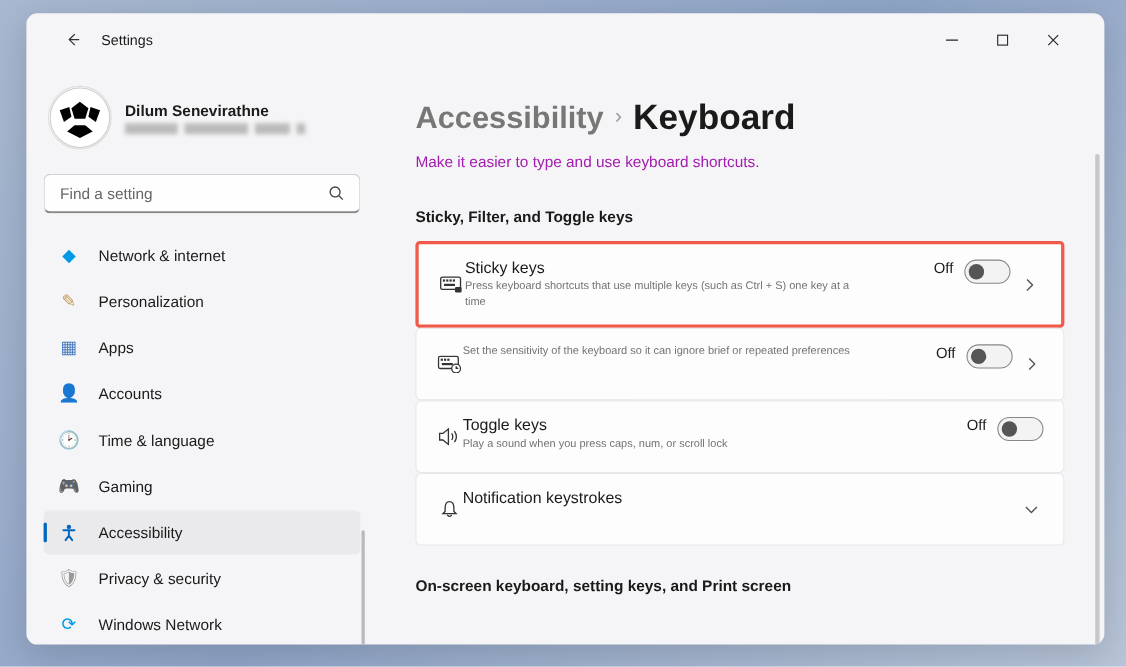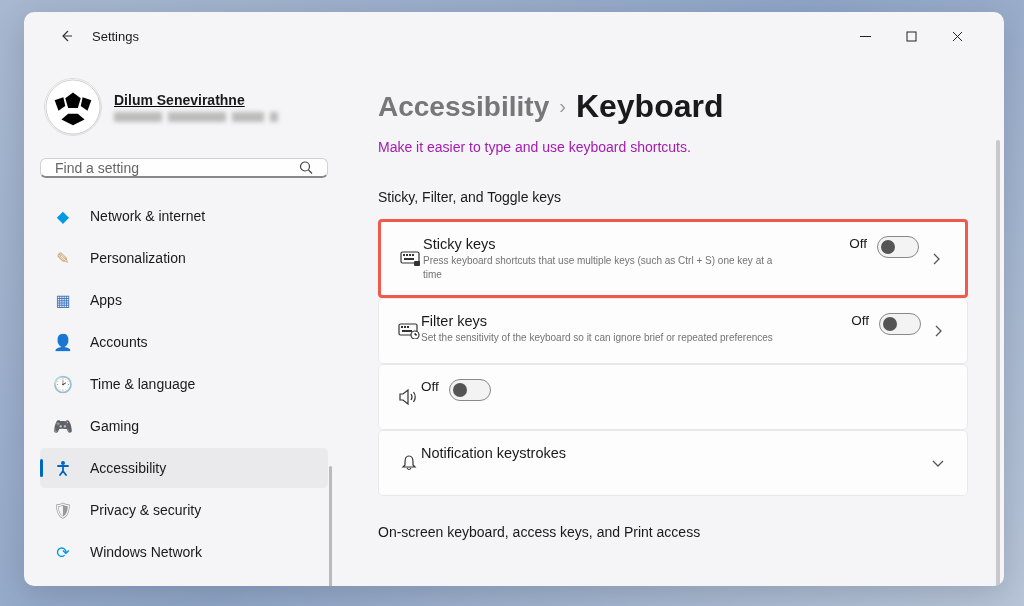--- a/index.html
+++ b/index.html
@@ -5,45 +5,45 @@
 * { margin: 0; padding: 0; box-sizing: border-box; font-family: "Segoe UI", -apple-system, sans-serif; }
 body { width: 1024px; height: 606px; background: linear-gradient(135deg, #a8b8d0 0%, #8fa5c7 50%, #b8c5d8 100%); overflow: hidden; position: relative; }
 .window { position: absolute; top: 12px; left: 24px; right: 20px; bottom: 20px; background: #f5f5f7; border-radius: 10px; display: flex; flex-direction: column; box-shadow: 0 8px 32px rgba(0,0,0,.15); overflow: hidden; }
 .titlebar { height: 48px; display: flex; align-items: center; padding: 0 24px; }
 .back-btn { width: 36px; height: 36px; display: flex; align-items: center; justify-content: center; border-radius: 4px; cursor: pointer; }
 .app-title { font-size: 13px; margin-left: 8px; color: #1a1a1a; }
 .win-controls { margin-left: auto; display: flex; gap: 0; }
 .win-btn { width: 46px; height: 32px; display: flex; align-items: center; justify-content: center; cursor: pointer; }
 .body-area { flex: 1; display: flex; overflow: hidden; }
 .sidebar { width: 320px; padding: 4px 16px 16px 16px; display: flex; flex-direction: column; overflow-y: auto; }
-.profile { display: flex; align-items: center; gap: 12px; padding: 14px 4px 20px 4px; text-decoration: underline; }
+.profile { display: flex; align-items: center; gap: 12px; padding: 14px 4px 20px 4px; }
 .avatar { width: 58px; height: 58px; border-radius: 50%; background: #fff; position: relative; overflow: hidden; border: 1px solid #ddd; }
 .avatar svg { width: 100%; height: 100%; }
 .profile-text { display: flex; flex-direction: column; gap: 4px; }
 .user-name { font-size: 14px; font-weight: 600; color: #1a1a1a; }
 .blur-line { display: flex; gap: 6px; }
 .blur-line span { height: 10px; background: #bbb; filter: blur(2px); border-radius: 1px; }
 .search-box { position: relative; margin: 2px 0 18px 0; }
-.search-input { width: 100%; height: 20px; padding: 0 40px 0 14px; border: 1px solid #d0d0d5; border-bottom: 2px solid #888; border-radius: 6px; font-size: 14px; background: #fefeff; color: #555; }
+.search-input { width: 100%; height: 36px; padding: 0 40px 0 14px; border: 1px solid #d0d0d5; border-bottom: 2px solid #888; border-radius: 6px; font-size: 14px; background: #fefeff; color: #555; }
 .search-input::placeholder { color: #666; }
 .search-icon { position: absolute; right: 14px; top: 50%; transform: translateY(-50%); }
 .nav { display: flex; flex-direction: column; gap: 2px; position: relative; }
 .nav-item { height: 40px; display: flex; align-items: center; gap: 18px; padding: 0 14px; border-radius: 5px; cursor: pointer; font-size: 14px; color: #1a1a1a; }
 .nav-item.active { background: #eaeaec; }
 .nav-item.active::before { content: ""; position: absolute; left: 0; width: 3px; height: 18px; background: #0067c0; border-radius: 2px; }
 .nav-icon { width: 18px; height: 18px; display: flex; align-items: center; justify-content: center; font-size: 16px; }
 .nav-scroll { position: absolute; right: -4px; top: 270px; width: 3px; height: 290px; background: #bababc; border-radius: 2px; }
 .main { flex: 1; padding: 28px 36px 16px 34px; overflow-y: auto; position: relative; }
 .main-scroll { position: absolute; right: 4px; top: 80px; width: 4px; height: 500px; background: #c8c8ca; border-radius: 2px; }
 .breadcrumb { display: flex; align-items: center; gap: 10px; margin-bottom: 14px; }
 .crumb-parent { font-size: 28px; font-weight: 600; color: #777; cursor: pointer; }
 .crumb-sep { font-size: 20px; color: #999; }
 .crumb-current { font-size: 32px; font-weight: 600; color: #1a1a1a; }
 .subtitle { font-size: 14px; color: #a21caf; margin-bottom: 34px; }
-.section-title { font-size: 14px; font-weight: 400; color: #1a1a1a; margin-bottom: 14px; }
+.section-title { font-size: 14px; font-weight: 700; color: #1a1a1a; margin-bottom: 14px; }
 .section-title.mt { margin-top: 28px; }
 .card { background: #fdfdfe; border: 1px solid #e8e8ea; border-radius: 5px; padding: 14px 18px; display: flex; margin-bottom: 0; cursor: pointer; min-height: 66px; }
 .card.hl { border: 3px solid #f15a4a; border-radius: 4px; }
 .card-icon { width: 24px; display: flex; align-items: center; justify-content: center; color: #333; }
 .card-text { flex: 1; }
 .card-title { font-size: 14.5px; color: #1a1a1a; margin-bottom: 2px; }
 .card-desc { font-size: 10px; color: #737373; line-height: 1.35; max-width: 370px; }
 .toggle-state { font-size: 13.5px; color: #1a1a1a; margin-right: 10px; }
 .toggle { width: 42px; height: 22px; border: 1px solid #888; border-radius: 11px; background: #f3f3f4; position: relative; cursor: pointer; }
 .toggle::after { content: ""; position: absolute; left: 3px; top: 3px; width: 14px; height: 14px; border-radius: 50%; background: #555; }
@@ -199,57 +199,60 @@
               <rect x="1" y="1" width="18" height="11" rx="1.5" stroke="#333" fill="none" stroke-width="1.2"></rect>
               <rect x="3" y="3" width="2" height="2" fill="#333"></rect>
               <rect x="6" y="3" width="2" height="2" fill="#333"></rect>
               <rect x="9" y="3" width="2" height="2" fill="#333"></rect>
               <rect x="4" y="7" width="10" height="2" fill="#333"></rect>
               <circle cx="17" cy="12" r="4" fill="#fff" stroke="#333" stroke-width="1.2"></circle>
               <path d="M17 10 V12 H19" stroke="#333" stroke-width="1"></path>
             </svg>
           </div>
         <div class="card-text">
-          <div class="card-title">Filter keys</div>
           <div class="card-desc">Set the sensitivity of the keyboard so it can ignore brief or repeated preferences</div>
         </div>
         <span class="toggle-state">Off</span>
         <div class="toggle"></div>
         <div class="chevron">
             <svg width="8" height="12">
               <path d="M2 1 L7 6 L2 11" stroke="#555" stroke-width="1.3" fill="none"></path>
             </svg>
           </div>
       </div>
 
       <div class="card">
         <div class="card-icon">
             <svg width="20" height="16" viewBox="0 0 20 16">
               <path d="M1 5 H4 L9 1 V15 L4 11 H1 Z" stroke="#333" stroke-width="1.2" fill="none"></path>
               <path d="M12 5 Q14 8 12 11 M14.5 3 Q18 8 14.5 13" stroke="#333" stroke-width="1.2" fill="none"></path>
             </svg>
           </div>
+        <div class="card-text">
+          <div class="card-title">Toggle keys</div>
+          <div class="card-desc">Play a sound when you press caps, num, or scroll lock</div>
+        </div>
         <span class="toggle-state">Off</span>
         <div class="toggle"></div>
       </div>
 
       <div class="card">
         <div class="card-icon">
             <svg width="18" height="18" viewBox="0 0 18 18">
               <path d="M9 2 Q13 2 13 8 L13 11 L15 13 H3 L5 11 L5 8 Q5 2 9 2 Z M7 14 Q9 17 11 14" stroke="#333" stroke-width="1.2" fill="none"></path>
             </svg>
           </div>
         <div class="card-text">
           <div class="card-title">Notification keystrokes</div>
         </div>
         <div class="chevron">
             <svg width="12" height="8">
               <path d="M1 2 L6 7 L11 2" stroke="#555" stroke-width="1.3" fill="none"></path>
             </svg>
           </div>
       </div>
 
-      <div class="section-title mt">On-screen keyboard, access keys, and Print access</div>
+      <div class="section-title mt">On-screen keyboard, setting keys, and Print screen</div>
 
       <div class="main-scroll"></div>
     </div>
   </div>
 </div>
 
 </body></html>

